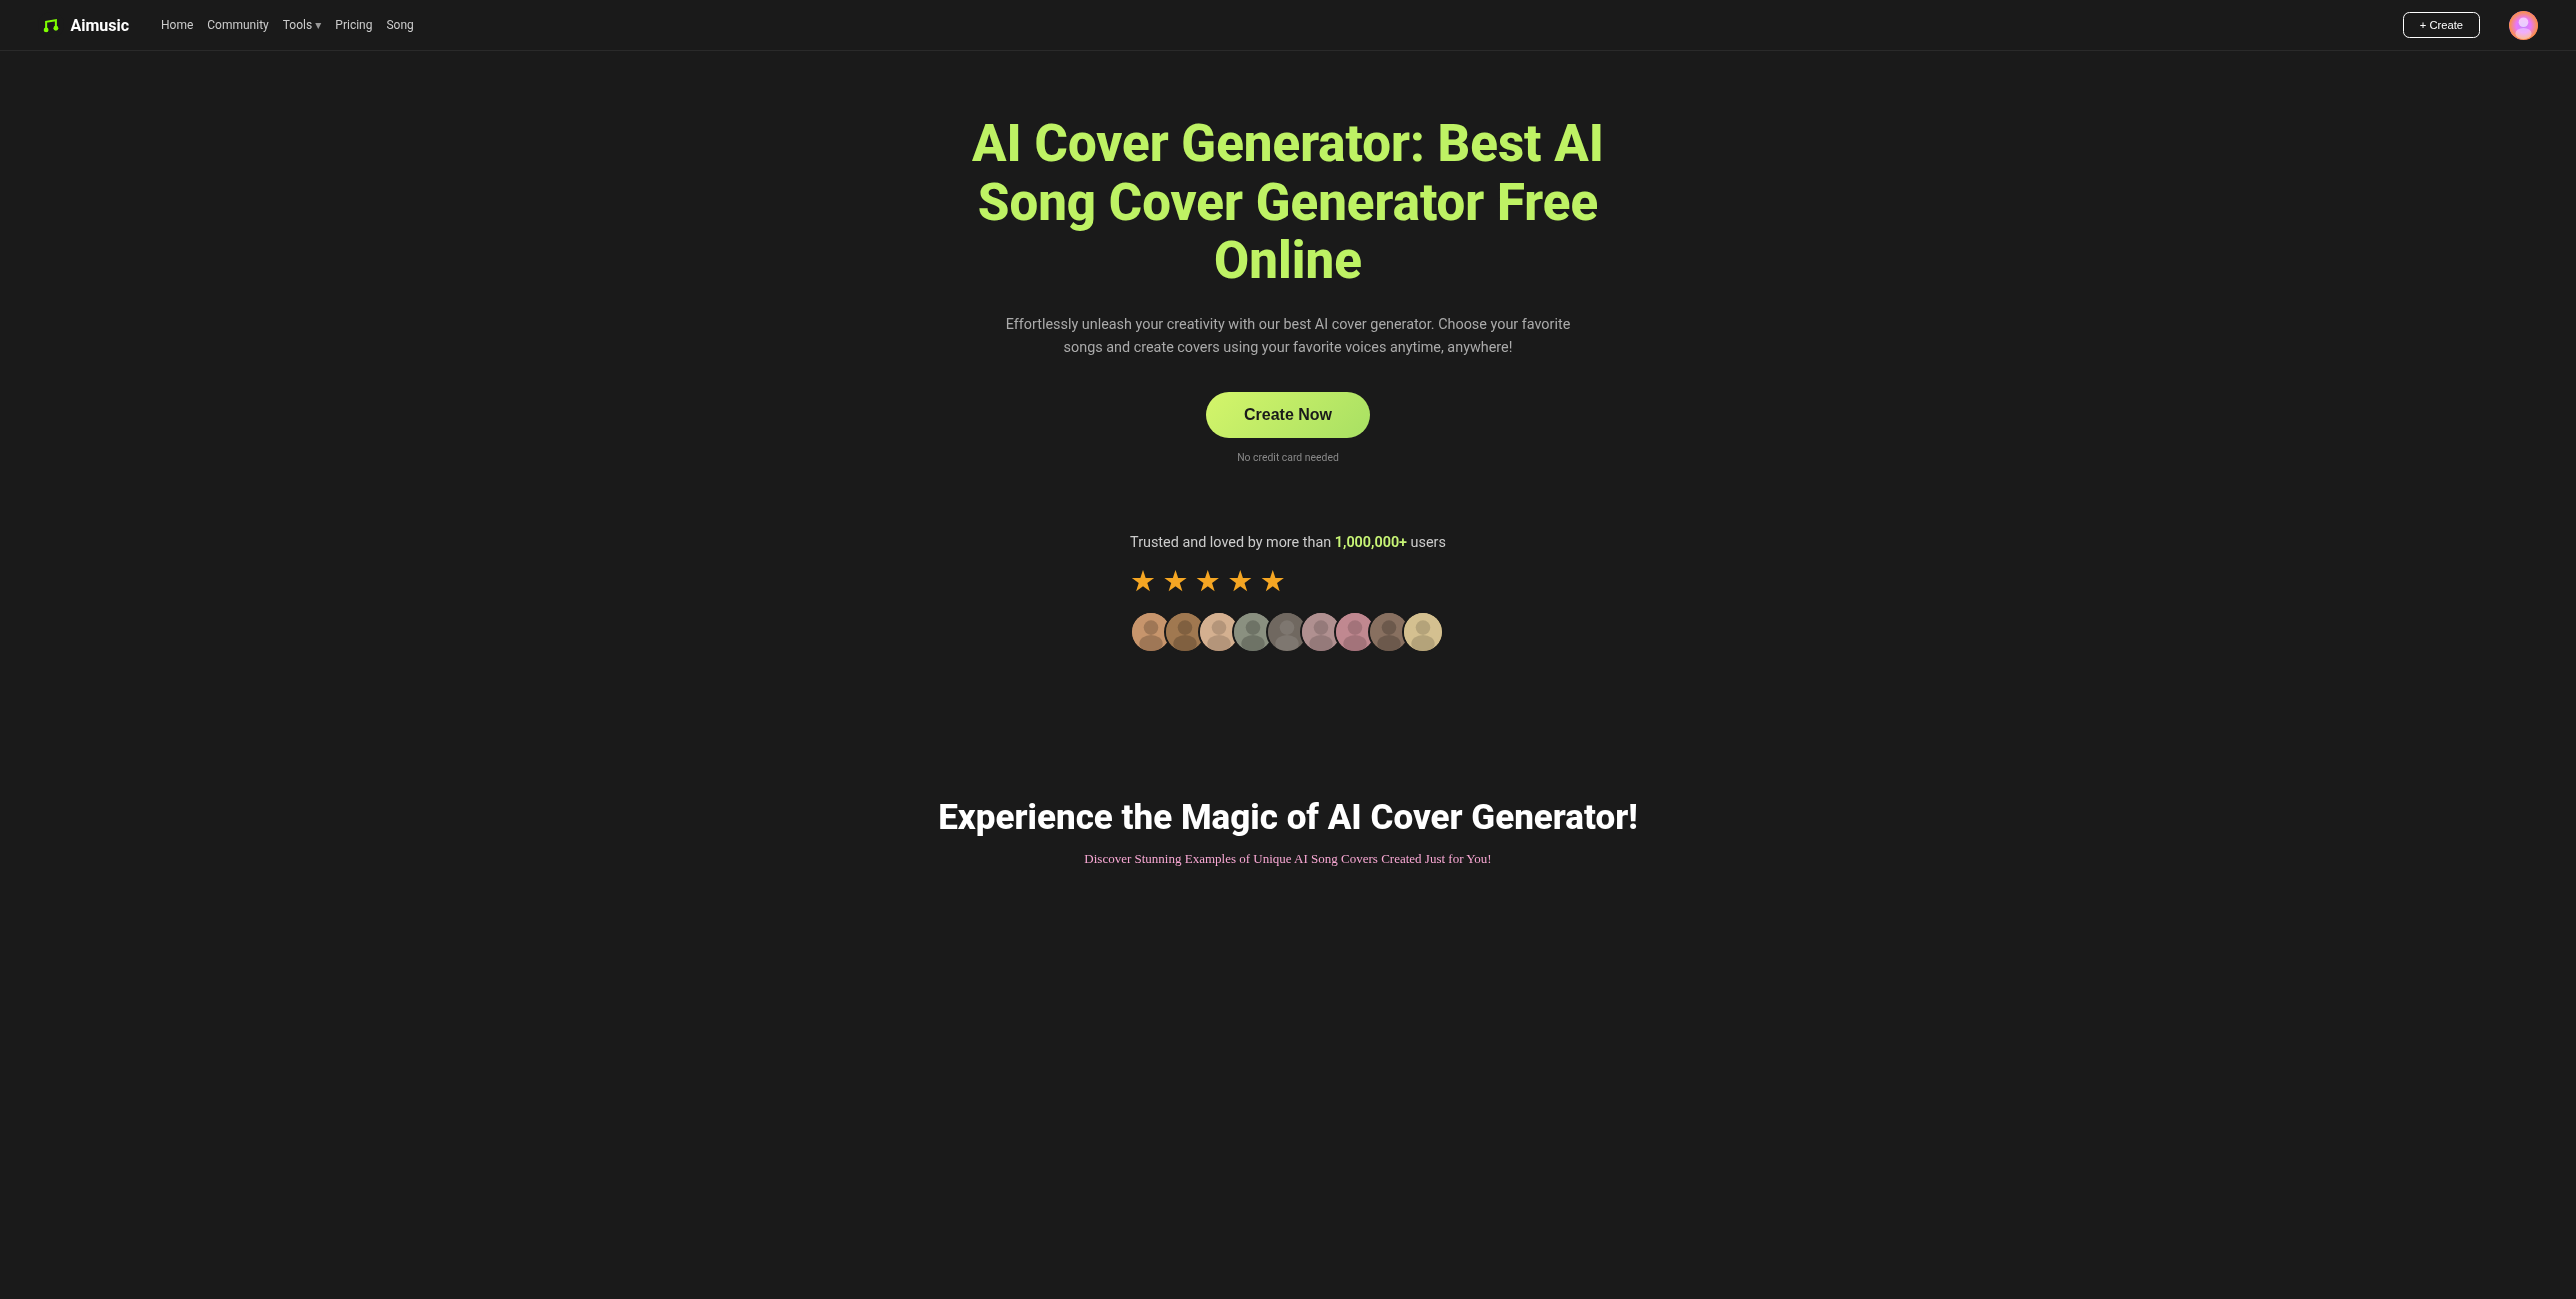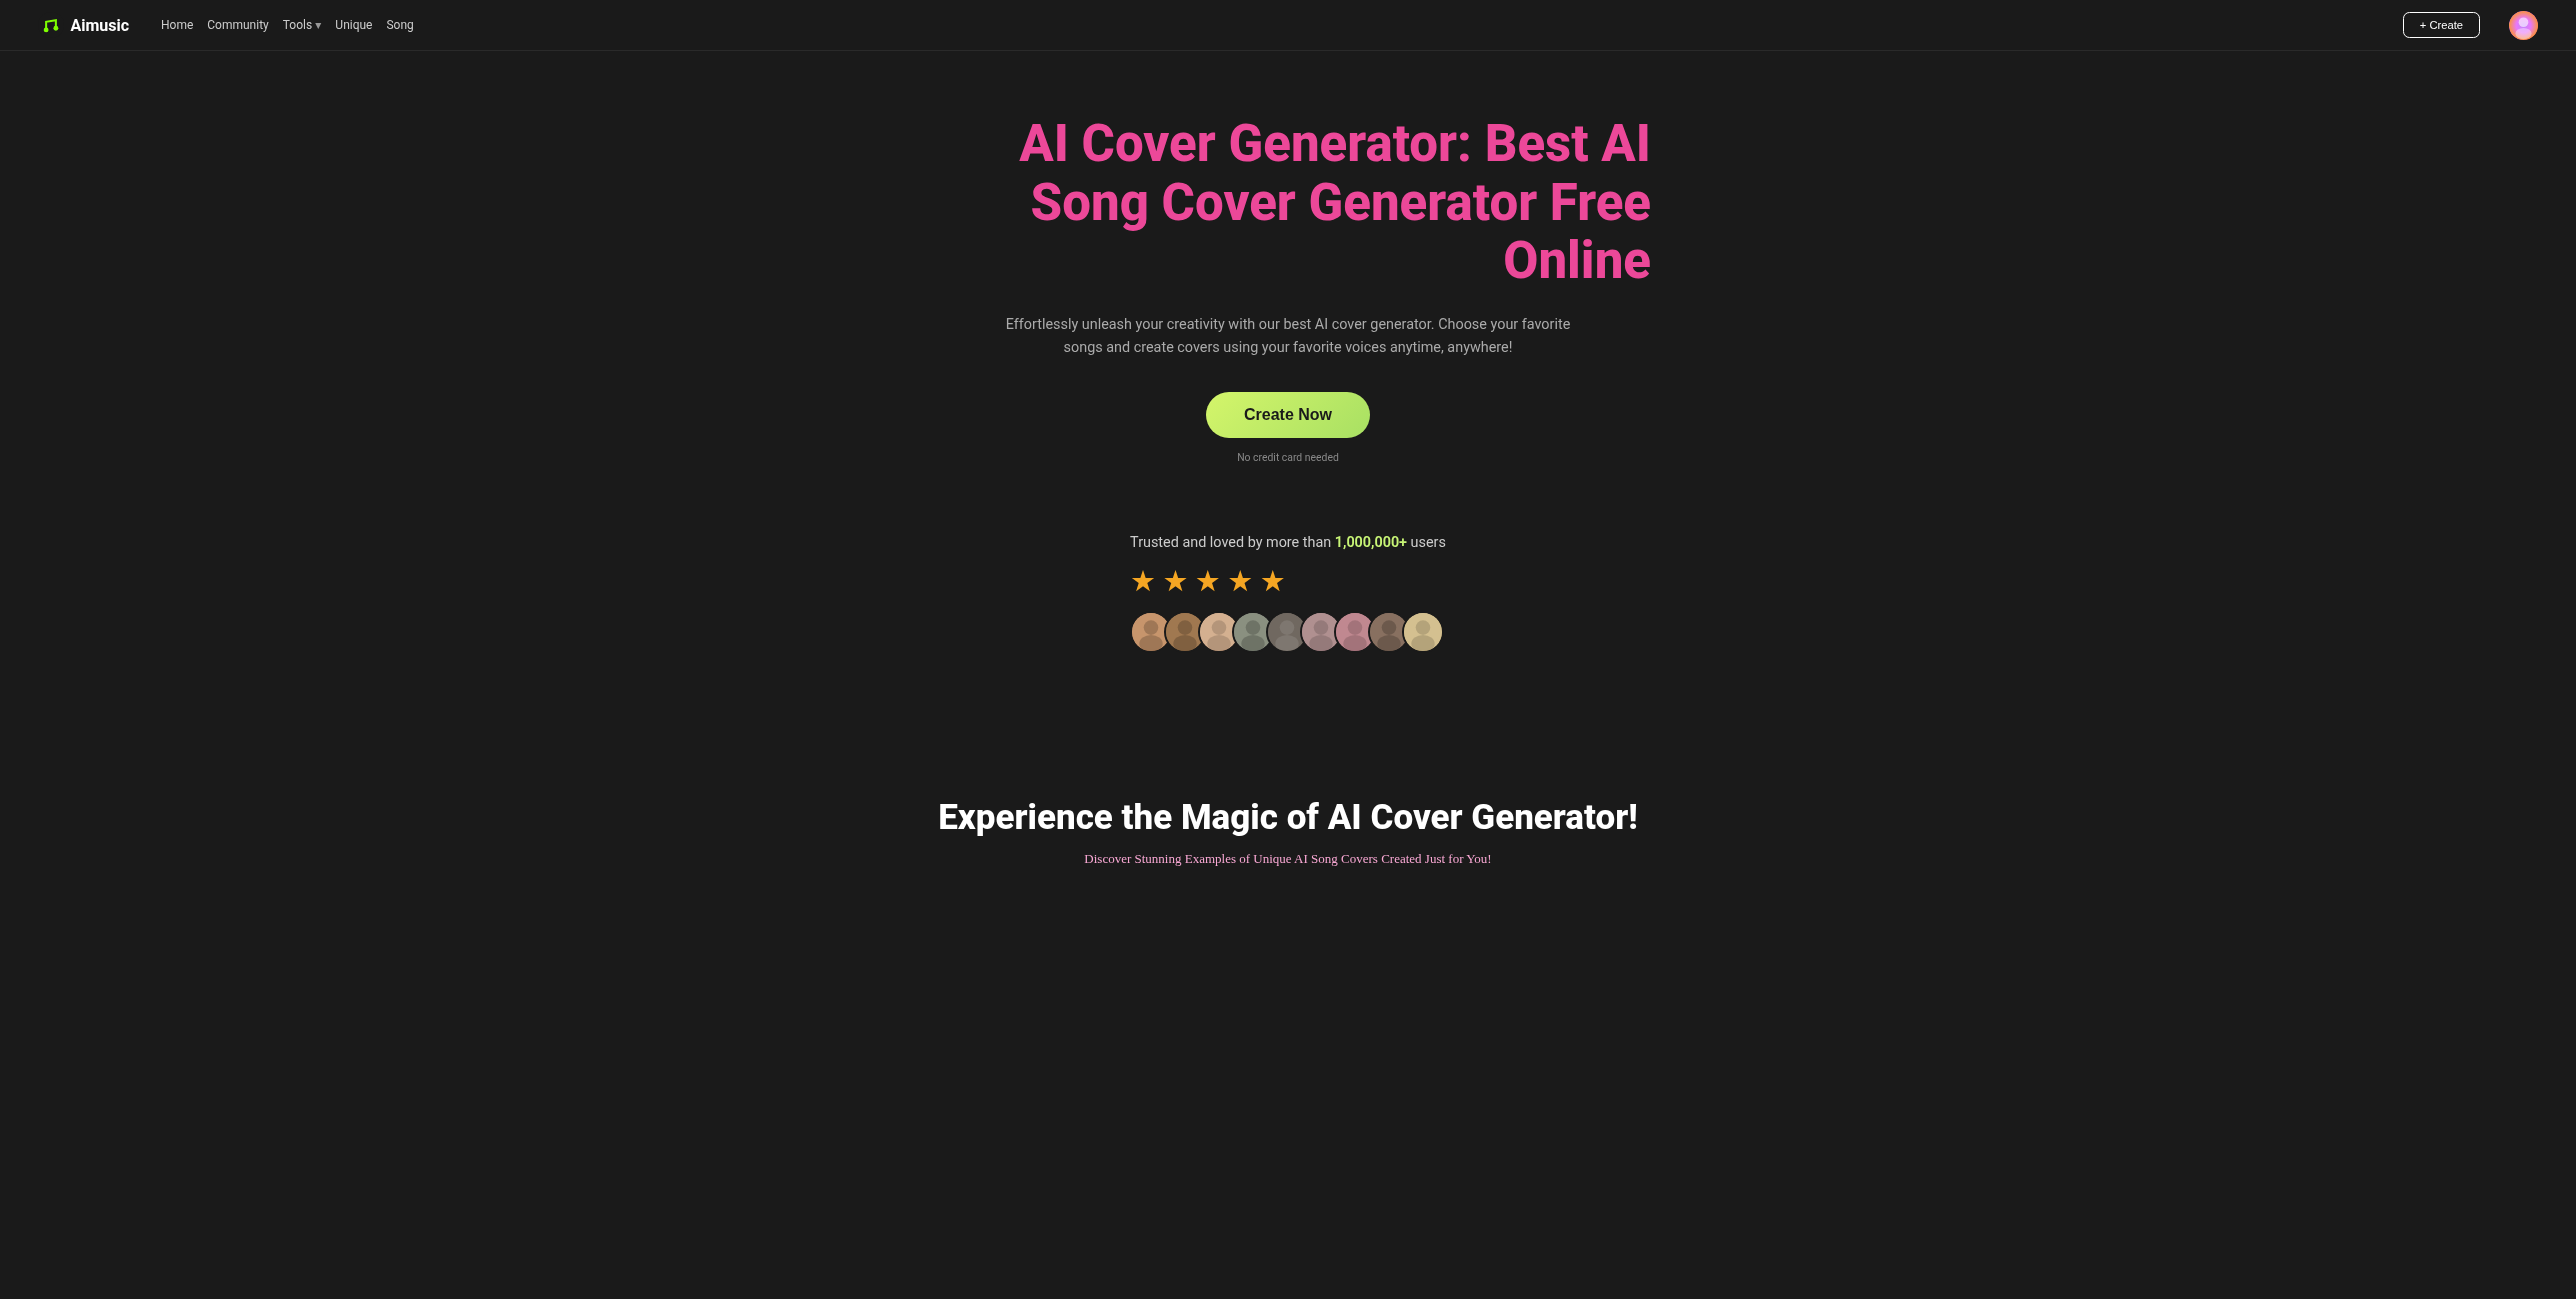--- a/index.html
+++ b/index.html
@@ -112,24 +112,23 @@
       align-items: center;
       text-align: center;
       padding: 64px 38px 48px;
       max-width: 802px;
       margin: 0 auto;
     }
 
     .hero-title {
       font-size: 51px;
       font-weight: 800;
-      color: #ec4899;
+      color: #bef264;
       line-height: 1.15;
       margin-bottom: 22.5px;
-      text-align: right;
     }
 
     .hero-subtitle {
       font-size: 14.4px;
       color: #aaaaaa;
       line-height: 1.6;
       max-width: 577px;
       margin-bottom: 32px;
     }
 
@@ -264,21 +263,21 @@
       <li>
         <a>Community</a>
       </li>
       <li>
         <span>
           <span>Tools</span>
           <span class="chevron">▾</span>
         </span>
       </li>
       <li>
-        <a>Unique</a>
+        <a>Pricing</a>
       </li>
       <li>
         <a>Song</a>
       </li>
     </ul>
   </div>
 
   <div class="navbar-right">
     <button class="create-btn">+ Create</button>
     <div class="avatar-circle">

